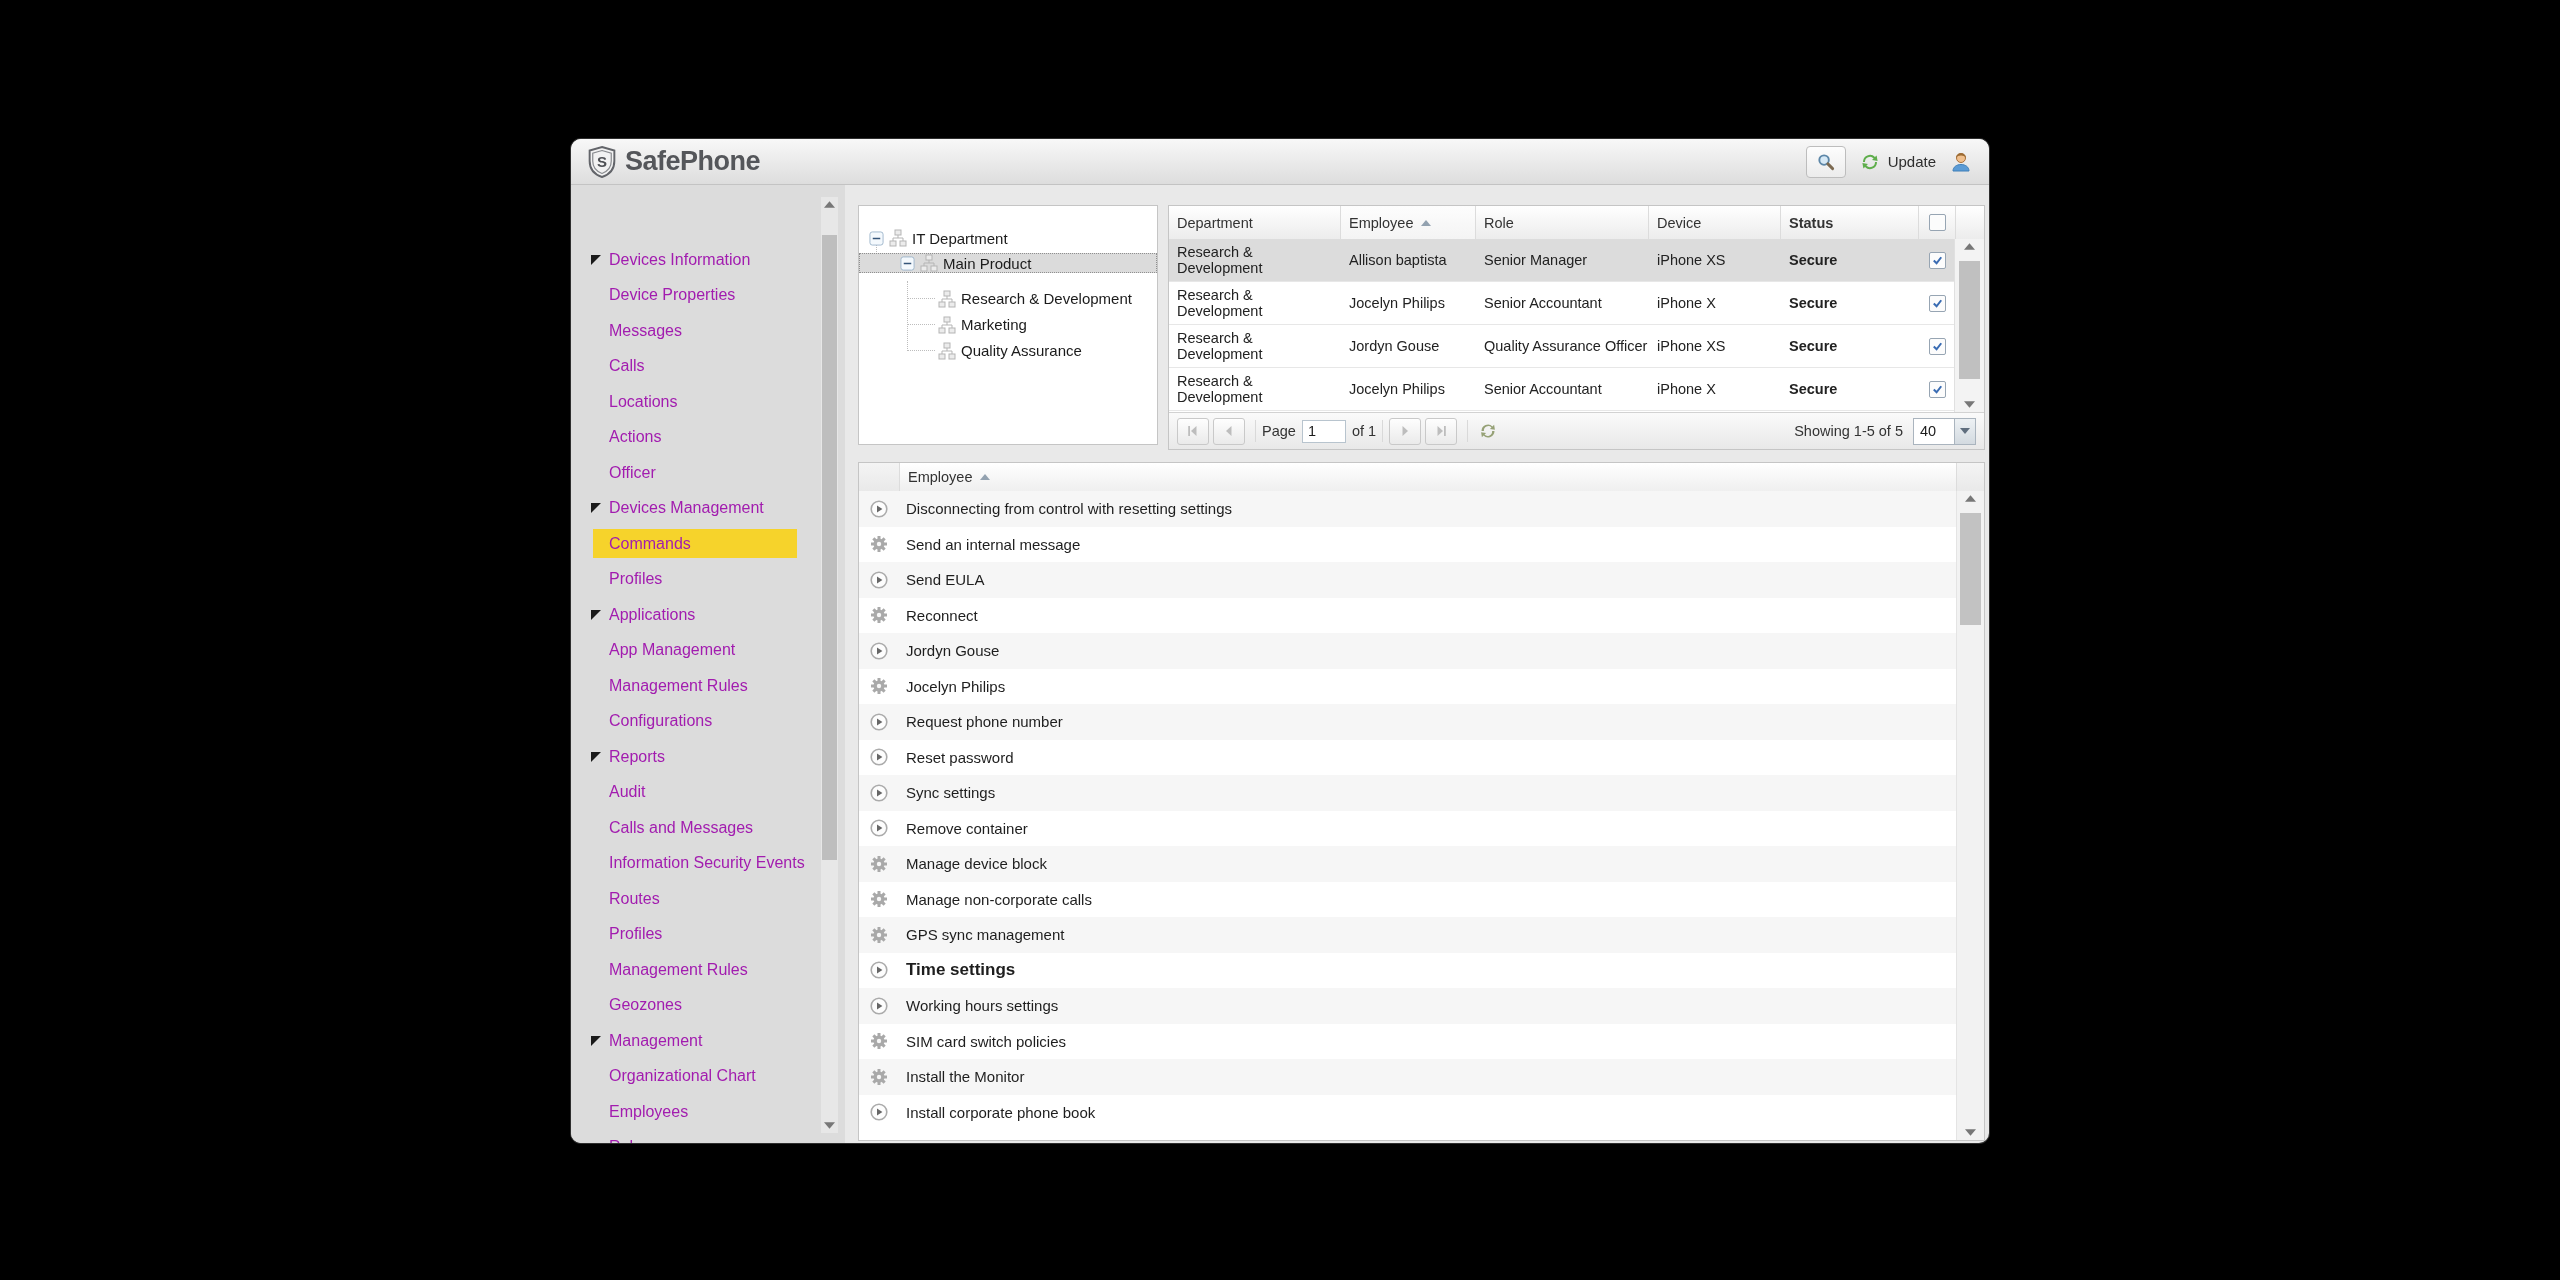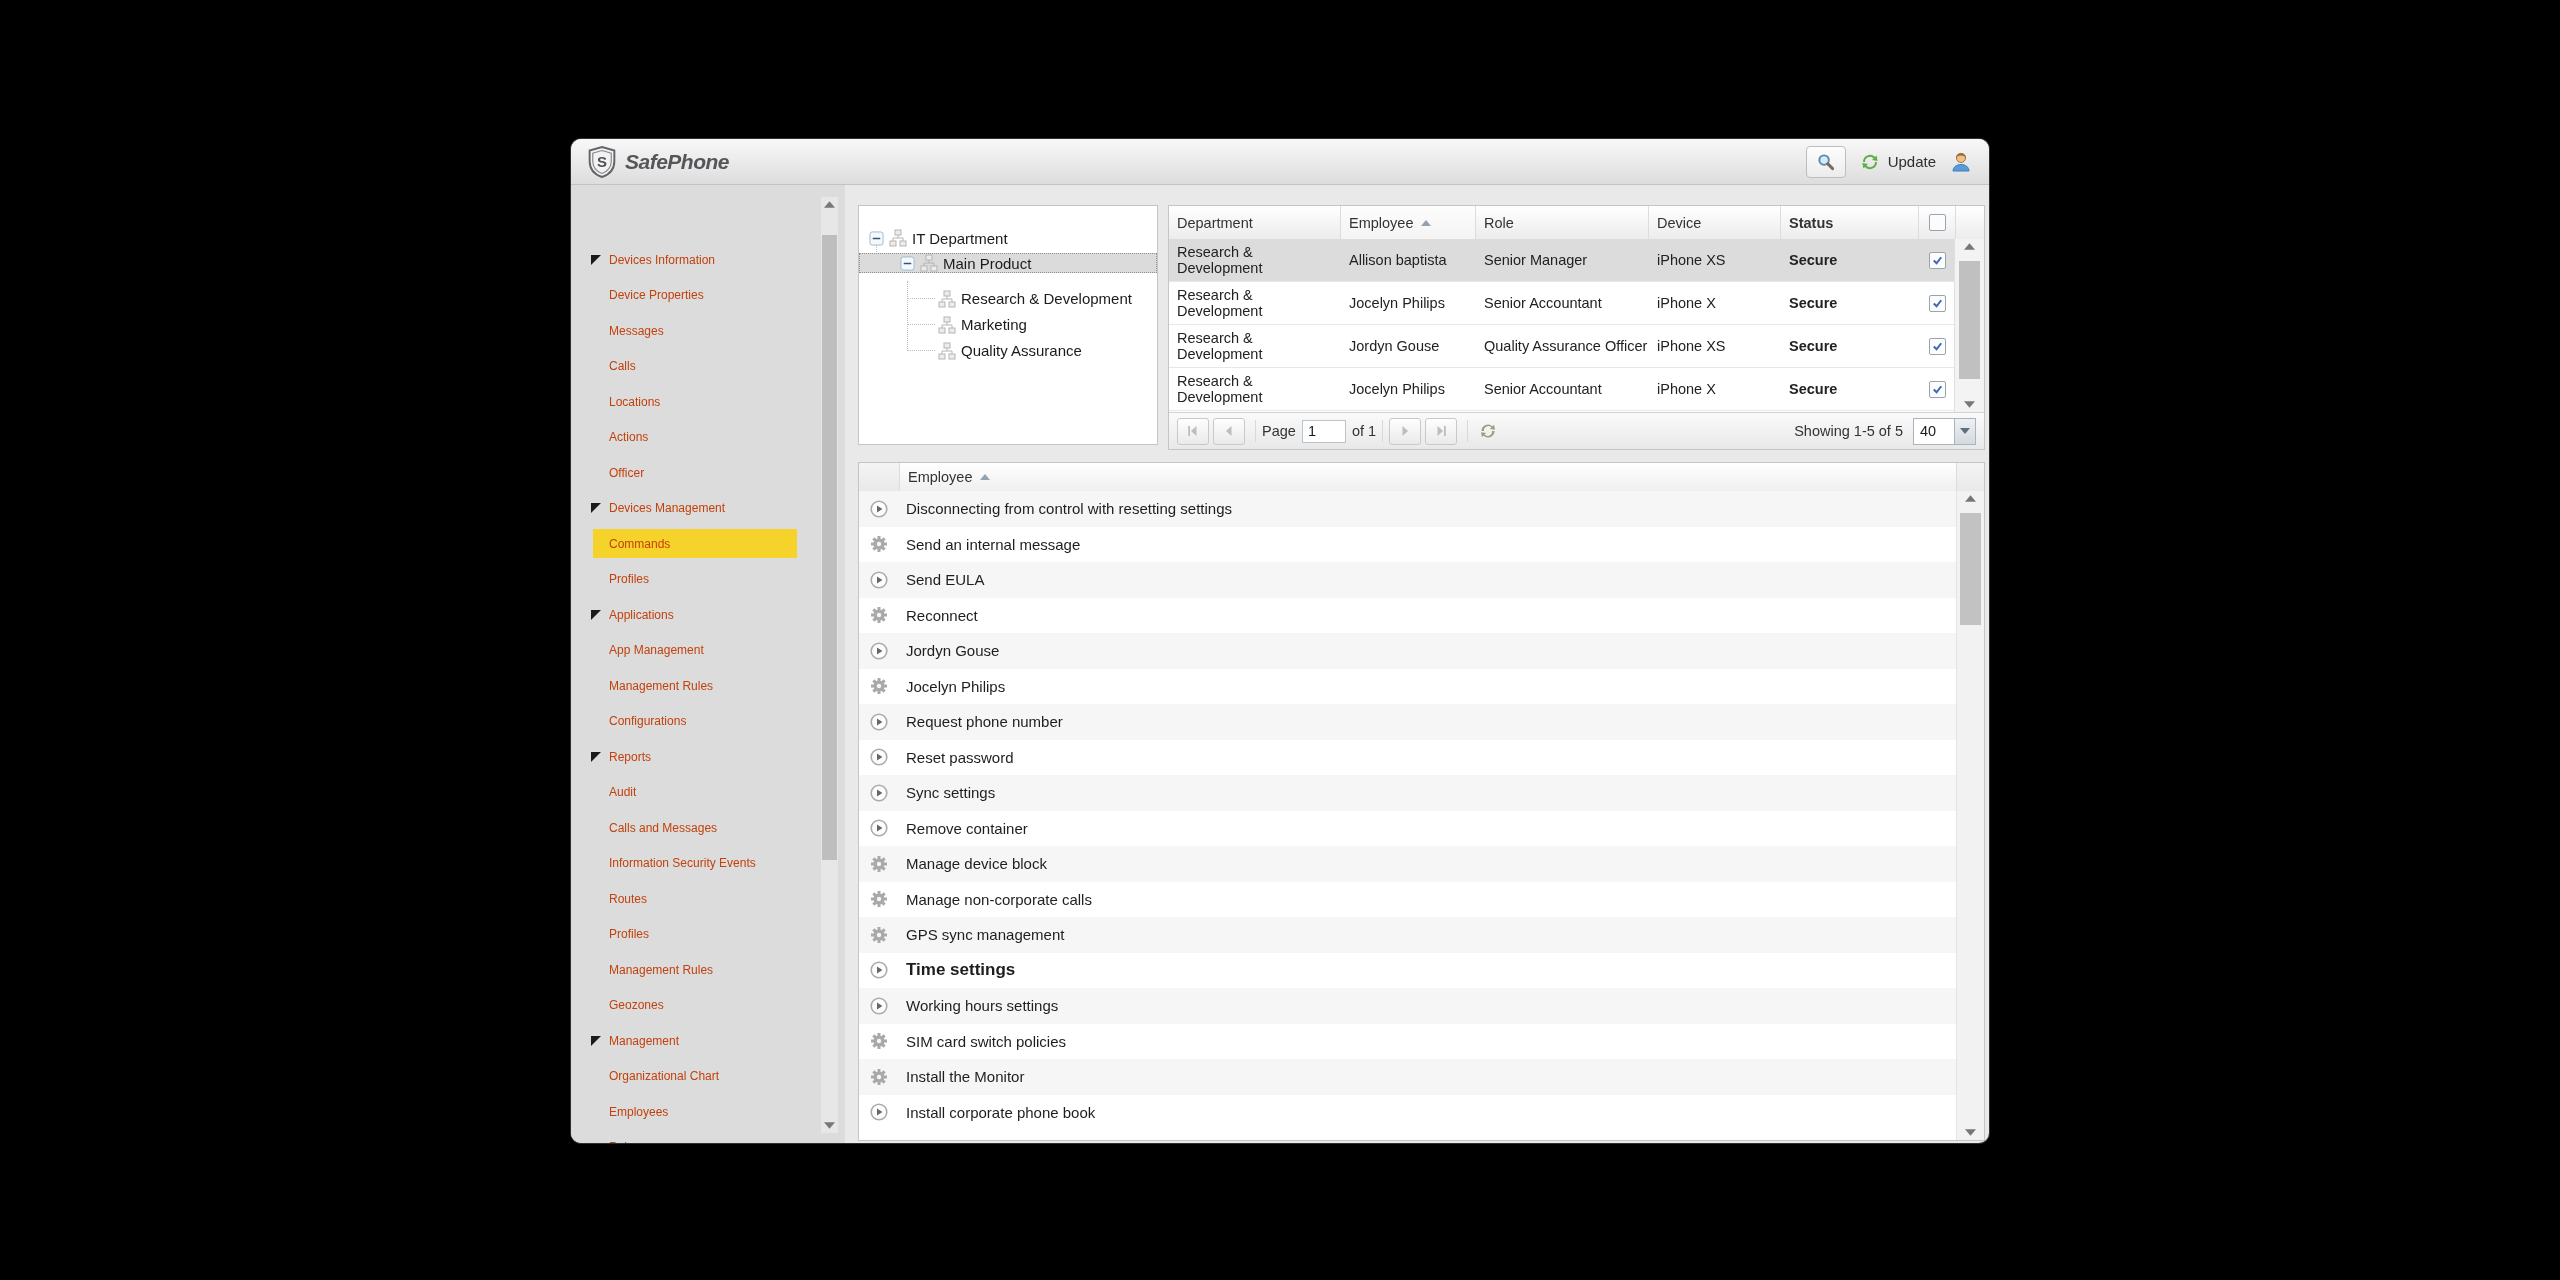--- a/index.html
+++ b/index.html
@@ -4,32 +4,32 @@
 <style>
   html,body{margin:0;padding:0;background:#000;font-family:"Liberation Sans",sans-serif;}
   .stage{position:relative;width:2560px;height:1280px;background:#000;overflow:hidden;}
   .window{position:absolute;left:571px;top:139px;width:1418px;height:1004px;border-radius:10px;
           background:#E9E9E9;overflow:hidden;box-shadow:0 0 0 1px #2e2e2e;}
 
   
   .titlebar{position:absolute;left:0;top:0;right:0;height:46px;background:linear-gradient(#F8F8F8,#DDDDDD);
             border-bottom:1px solid #C3C3C3;display:flex;align-items:center;padding:0 16px;box-sizing:border-box;}
   .logo{display:flex;align-items:center;gap:8px;}
-  .logo-text{font-size:21px;font-weight:bold;color:#54565A;letter-spacing:-0.5px;font-style:italic;}
+  .logo-text{font-size:27px;font-weight:bold;color:#54565A;letter-spacing:-0.5px;}
   .tb-right{margin-left:auto;display:flex;align-items:center;gap:13px;}
   .search-btn{width:38px;height:30px;border:1px solid #BDBDBD;border-radius:4px;
               background:linear-gradient(#FDFDFD,#ECECEC);display:flex;align-items:center;justify-content:center;cursor:pointer;}
   .update{display:flex;align-items:center;gap:7px;cursor:pointer;}
   .update-label{font-size:15px;color:#2E2E2E;}
 
   
   .sidebar{position:absolute;left:0;top:46px;width:274px;bottom:0;background:#DCDCDC;overflow:hidden;}
   .side-items{position:absolute;top:57px;left:0;right:30px;}
   .si{height:35.5px;display:flex;align-items:center;padding-left:38px;position:relative;
-      color:#c2410c;font-size:12px;cursor:pointer;white-space:nowrap;text-align:center;}
+      color:#a21caf;font-size:16px;cursor:pointer;white-space:nowrap;text-align:center;}
   .si.group{padding-left:20px;}
   .si .tri{width:10px;height:10px;margin-right:8px;display:flex;flex:none;}
   .si.selected::before{content:"";position:absolute;left:22px;top:3px;width:204px;height:29px;background:#F6D32B;}
   .si .si-label{position:relative;z-index:1;}
   .side-scroll{position:absolute;right:7px;top:12px;bottom:10px;width:17px;background:#E7E7E7;}
   .ss-up{position:absolute;top:4px;left:3px;}
   .ss-dn{position:absolute;bottom:4px;left:3px;}
   .ss-thumb{position:absolute;top:38px;left:1px;width:15px;height:625px;background:#BEBEBE;cursor:pointer;}
 
   

